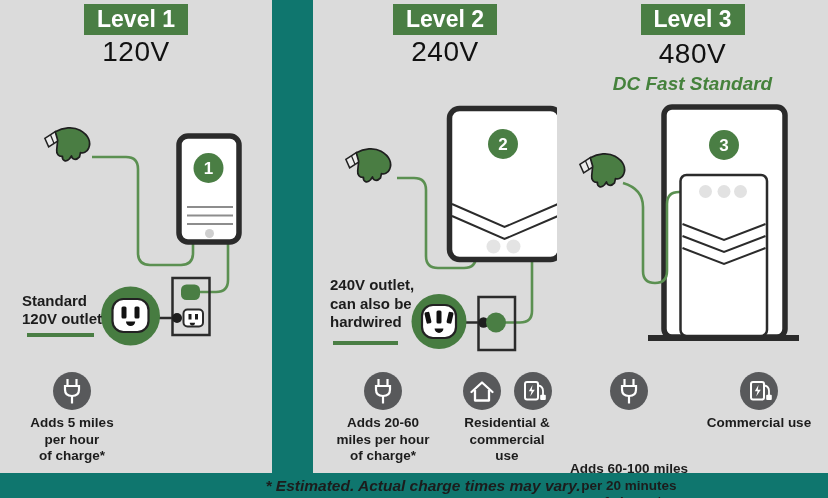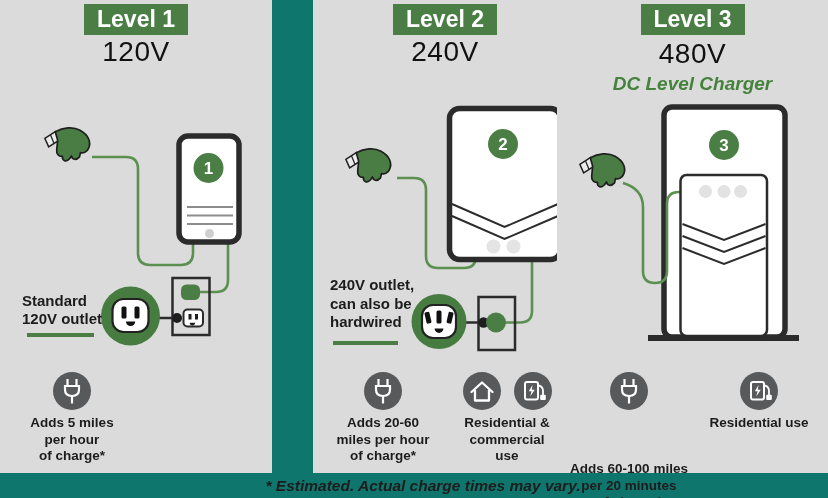--- a/index.html
+++ b/index.html
@@ -189,21 +189,21 @@
       </div>
       <div class="stat-label">Residential &amp;
 commercial
 use</div>
     </div>
   </div>
 
   <div class="panel panel3">
     <div class="hdr">Level 3</div>
     <div class="volt" style="top:38px">480V</div>
-    <div class="sub">DC Level Charger</div>
+    <div class="sub">DC Fast Standard</div>
 
     <svg class="illus" style="top:95px" width="271" height="275" viewBox="0 0 271 275">
 
       <rect x="107" y="12" width="121" height="230" rx="8" fill="#fff" stroke="#2b2b2b" stroke-width="5.5"></rect>
 
       <rect x="91" y="240" width="151" height="6" fill="#2b2b2b"></rect>
 
       <path d="M66,88 Q86,94 86,112 V176 Q86,188 98,188 Q110,188 110,176 V109 Q110,97 122,97 H125" fill="none" stroke="#5b9051" stroke-width="2.6"></path>
 
       <g>
@@ -247,18 +247,18 @@
       <div class="icon-row">
         <div class="icon-circle">
           <svg width="38" height="38" viewBox="0 0 38 38">
             <rect x="11" y="10" width="13" height="17.5" rx="2" fill="none" stroke="#fff" stroke-width="2"></rect>
             <polygon points="18.5,13 14.8,19.2 17.6,19.2 16.2,24.5 20.8,17.8 17.8,17.8" fill="#fff"></polygon>
             <path d="M24.5,13.5 q4.5,1 4.5,5.5 v4.5" fill="none" stroke="#fff" stroke-width="1.8"></path>
             <rect x="26.2" y="22.8" width="5.6" height="5.2" rx="1" fill="#fff"></rect>
           </svg>
         </div>
       </div>
-      <div class="stat-label">Residential use</div>
+      <div class="stat-label">Commercial use</div>
     </div>
   </div>
 
   <div class="footnote">* Estimated. Actual charge times may vary.</div>
 </div>
 
 </body></html>

